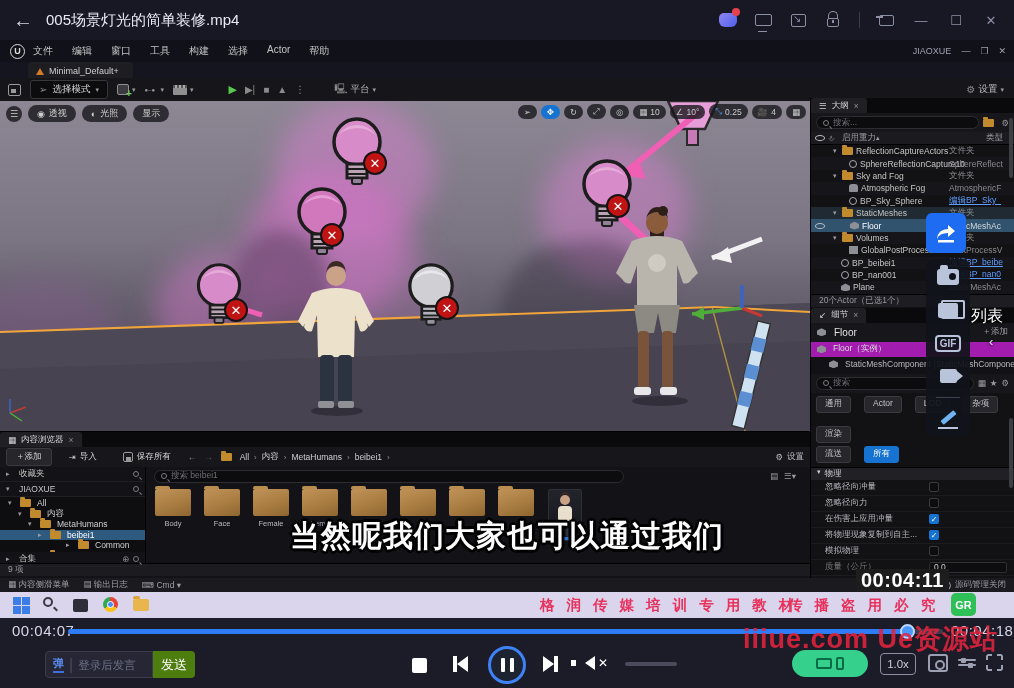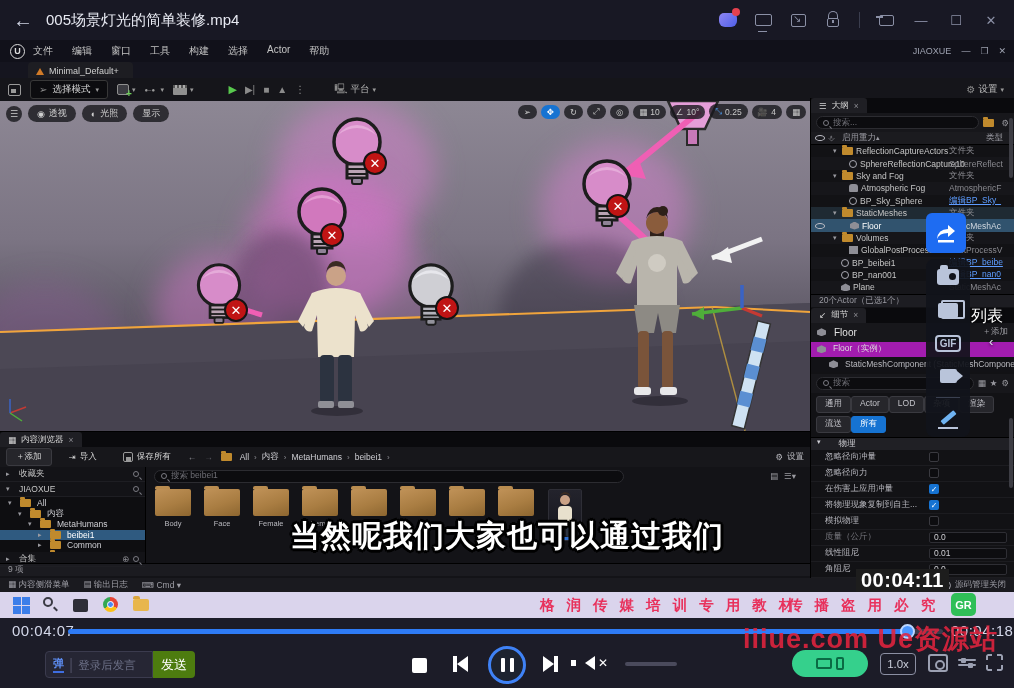--- a/index.html
+++ b/index.html
@@ -83,24 +83,24 @@
   .fold { width:11px; height:8px; background:#c08a2d; border-radius:1px; position:relative; flex:none; margin-right:3px; }
   .fold::before { content:""; position:absolute; top:-2px; left:0; width:5px; height:2px; background:#c08a2d; border-radius:1px 1px 0 0; }
   .meshico { width:9px; height:8px; background:#8e8e96; clip-path:polygon(50% 0,100% 30%,100% 80%,50% 100%,0 80%,0 30%); flex:none; margin-right:3px; }
   .sphico { width:8px; height:8px; border:1.2px solid #a9a9b2; border-radius:50%; flex:none; margin-right:3px; }
   .exp { color:#9a9aa0; width:9px; flex:none; font-size:7px; }
   .eye { width:10px; height:6px; border:1.2px solid #bfbfc7; border-radius:50%; position:relative; flex:none; margin-right:3px; }
   .ol-footer { height:13px; background:#1d1d22; color:#9a9aa2; display:flex; align-items:center; padding-left:8px; border-top:1px solid #000; }
   .det-obj { height:19px; display:flex; align-items:center; gap:5px; padding:0 6px; color:#e2e2e2; font-size:10px; background:#17171b; }
   .det-inst { height:15px; background:#a21caf; display:flex; align-items:center; gap:4px; padding:0 6px; color:#dcdcdc; }
   .det-comp { height:15px; display:flex; align-items:center; gap:4px; padding:0 6px 0 18px; color:#b9b9bf; background:#121216; white-space:nowrap; overflow:hidden; }
-  .chips { display:flex; gap:0; padding:3px 5px 0 5px; flex-wrap:wrap; }
+  .chips { display:flex; gap:13px; padding:3px 5px 0 5px; flex-wrap:wrap; }
   .chip { background:#26262b; border:1px solid #3a3a40; border-radius:3px; color:#c3c3c9; padding:1.5px 8px; }
   .chip.on { background:#1673d2; border-color:#1673d2; color:#fff; }
-  .sec-head { height:13px; background:#202025; color:#cfcfd4; display:flex; align-items:flex-start; gap:18px; padding-left:6px; margin-top:4px; border-top:1px solid #000; }
+  .sec-head { height:13px; background:#202025; color:#cfcfd4; display:flex; align-items:flex-start; gap:4px; padding-left:6px; margin-top:4px; border-top:1px solid #000; }
   .prop { height:16px; display:flex; align-items:center; border-bottom:1px solid #1c1c20; }
   .prop .lbl { width:118px; padding-left:14px; color:#b5b5bc; white-space:nowrap; overflow:hidden; }
   .chk { width:10px; height:10px; border-radius:2px; font-size:8px; color:#fff; display:flex; align-items:center; justify-content:center; }
   .chk:empty { background:#0d0d10; border:1px solid #3a3a40; }
   .chk:not(:empty) { background:#1673d2; }
   .valbox { width:78px; height:11px; background:#0d0d10; border:1px solid #2e2e34; border-radius:2px; color:#cfcfd4; padding:0 4px; display:flex; align-items:center; }
   .vscroll { position:absolute; right:1px; width:4px; background:#3d3d44; border-radius:2px; }
 
   
   .cbrowser { left:0; top:431px; width:810px; height:147px; background:#131317; border-top:1px solid #000; font-size:8.5px; color:#c6c6c6; }
@@ -718,21 +718,21 @@
           <div class="tree-row" style="padding-left:28px;">
               <span class="exp">▾</span>
               <span class="fold"></span>
               <span>MetaHumans</span>
             </div>
           <div class="tree-row sel" style="padding-left:38px;">
               <span class="exp">▸</span>
               <span class="fold"></span>
               <span style="color:#fff;">beibei1</span>
             </div>
-          <div class="tree-row" style="padding-left:38px;">
+          <div class="tree-row" style="padding-left:38px;margin-left:28px;">
               <span class="exp">▸</span>
               <span class="fold"></span>
               <span>Common</span>
             </div>
           <div class="tree-row" style="padding-left:38px;">
               <span class="exp">▸</span>
               <span class="fold"></span>
               <span>heizai1</span>
             </div>
 

